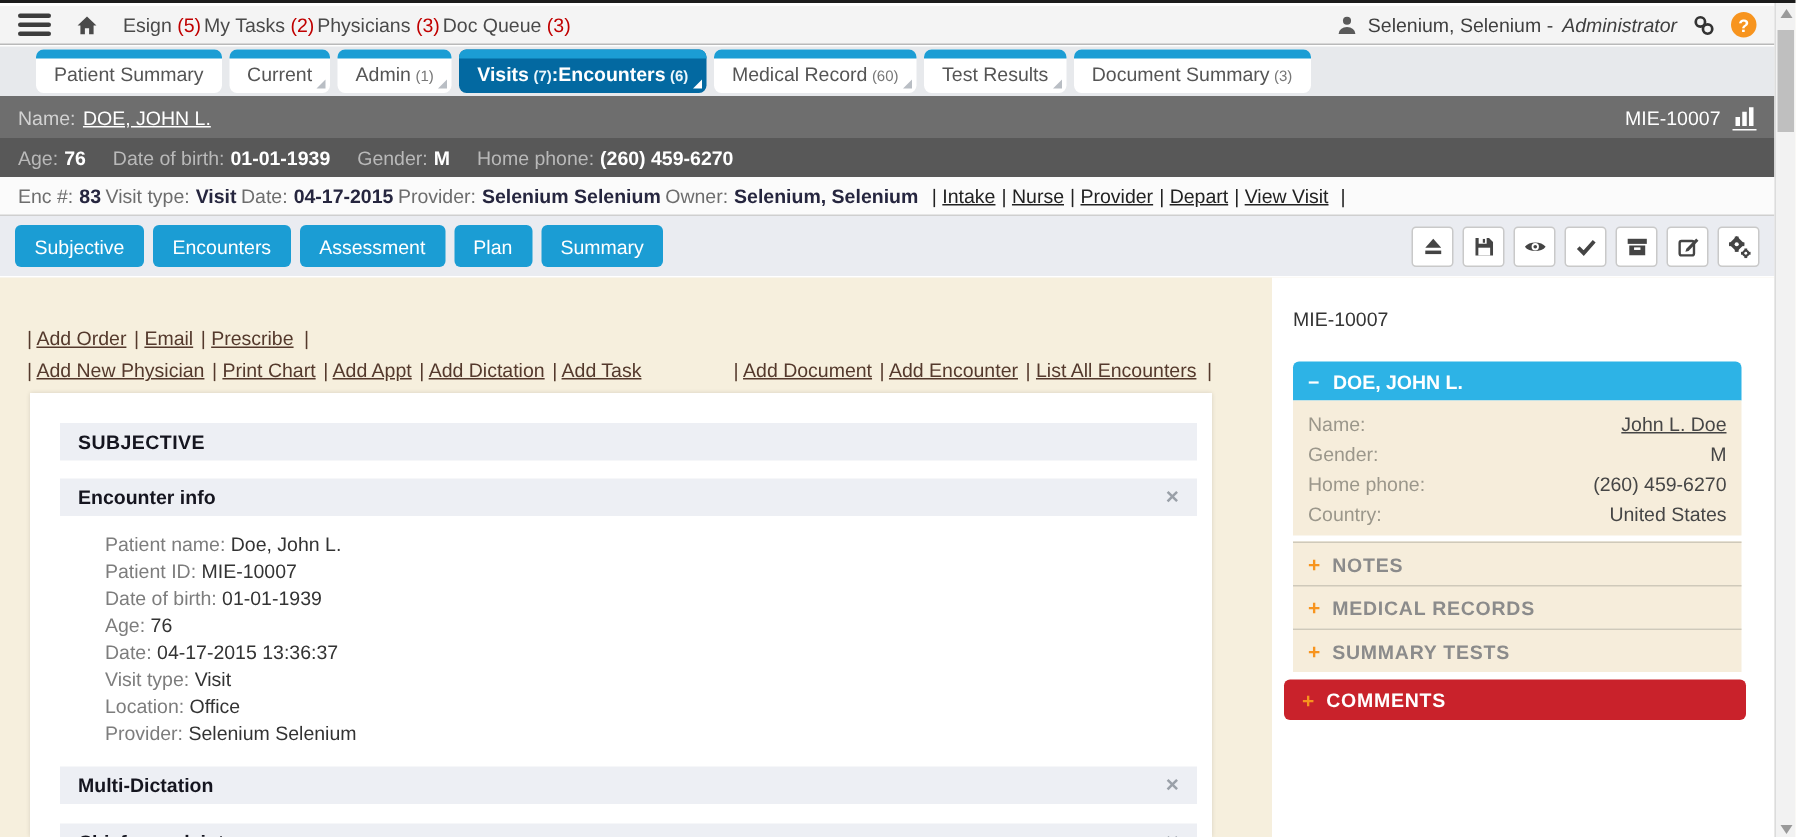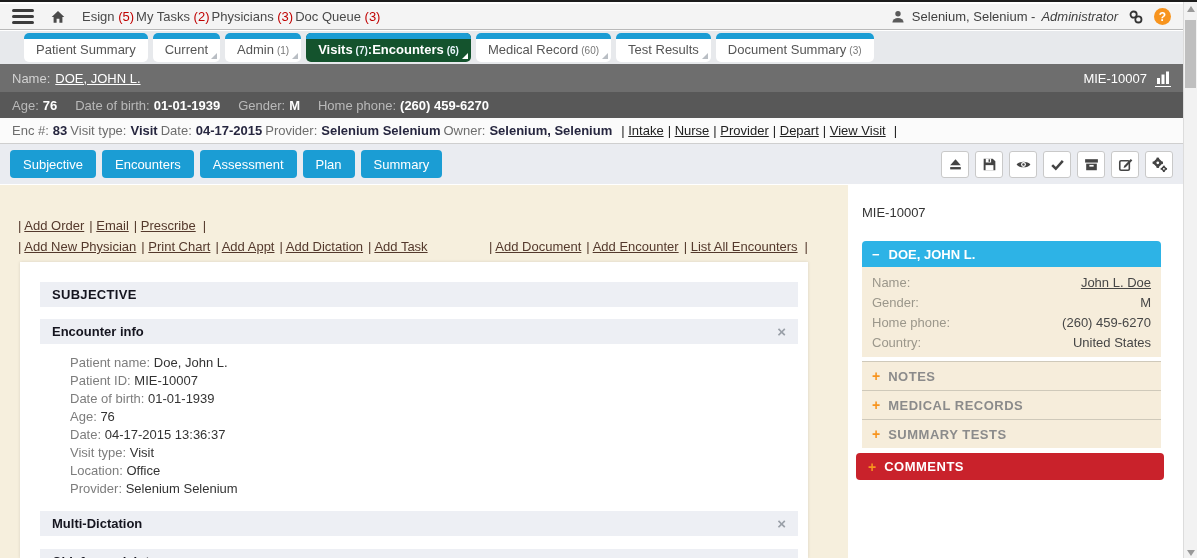--- a/index.html
+++ b/index.html
@@ -18,21 +18,21 @@
   .top-right { margin-left:auto; display:flex; align-items:center; gap:10px;text-align:right; }
   .user-chip { display:flex; align-items:center; gap:6px; color:#3f3f3f; }
   .user-role { font-style:italic; }
   .help-btn { width:17px; height:17px; border-radius:50%; background:#f7941e; color:#fff; font-weight:bold; font-size:12px; display:flex; align-items:center; justify-content:center; cursor:pointer; }
 
   
   .tabbar { position:absolute; top:29px; left:0; right:14px; height:33px; background:#e7e9ec; display:flex; align-items:flex-start; padding:2px 0 0 24px; gap:5px; }
   .tab { position:relative; background:#fff; border-radius:5px; padding:9px 12px 5px 12px; height:29px; color:#555; cursor:pointer; white-space:nowrap; }
   .tab::before { content:""; position:absolute; top:0; left:0; right:0; height:6px; background:#1b9dd4; border-radius:5px 5px 0 0; }
   .tab .cnt { font-size:10px; color:#777; margin-left:3px; }
-  .tab.active { background:#14532d; color:#fff; font-weight:bold; }
+  .tab.active { background:#0369a1; color:#fff; font-weight:bold; }
   .tab.active .cnt { color:#eaf6fc; }
   .tab.dd::after { content:""; position:absolute; right:3px; bottom:3px; border-left:6px solid transparent; border-bottom:6px solid #b9bec4; }
   .tab.active.dd::after { border-bottom-color:#fff; }
 
   
   .namebar { position:absolute; top:62px; left:0; right:14px; height:28px; background:#6e6e6e; color:#fff; display:flex; align-items:center; padding:0 12px; }
   .namebar .lbl { color:#d2d2d2; margin-right:5px; }
   .namebar .pname { color:#fff; text-decoration:underline; cursor:pointer; }
   .nb-right { margin-left:auto; display:flex; align-items:center; gap:8px; }
   .chart-link { border-bottom:1px solid #fff; padding-bottom:1px; cursor:pointer; display:inline-flex; }

